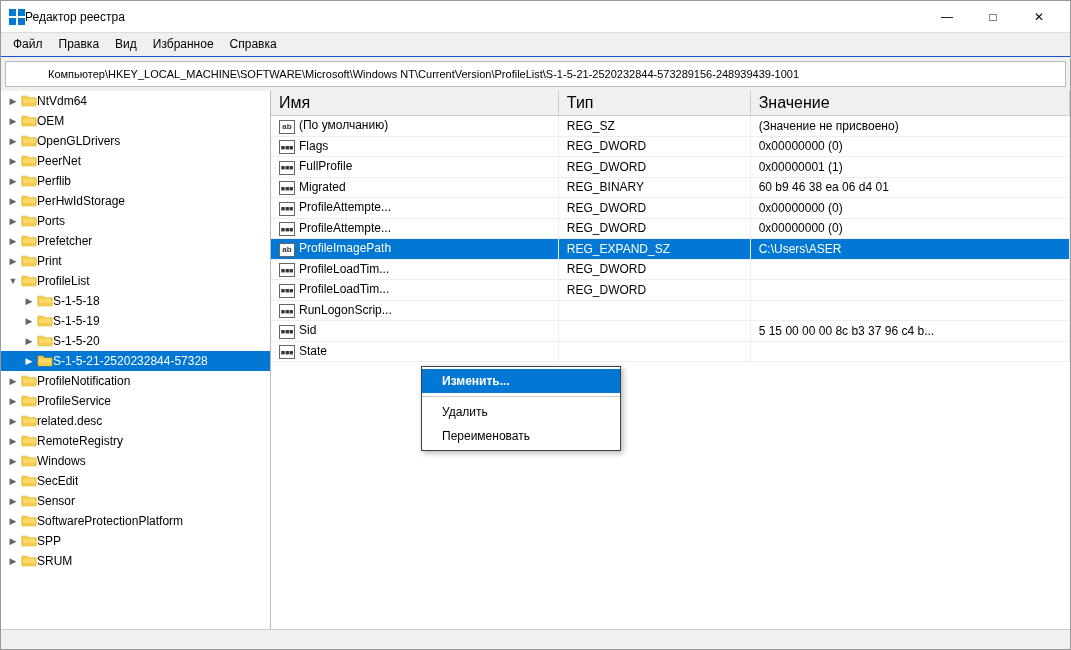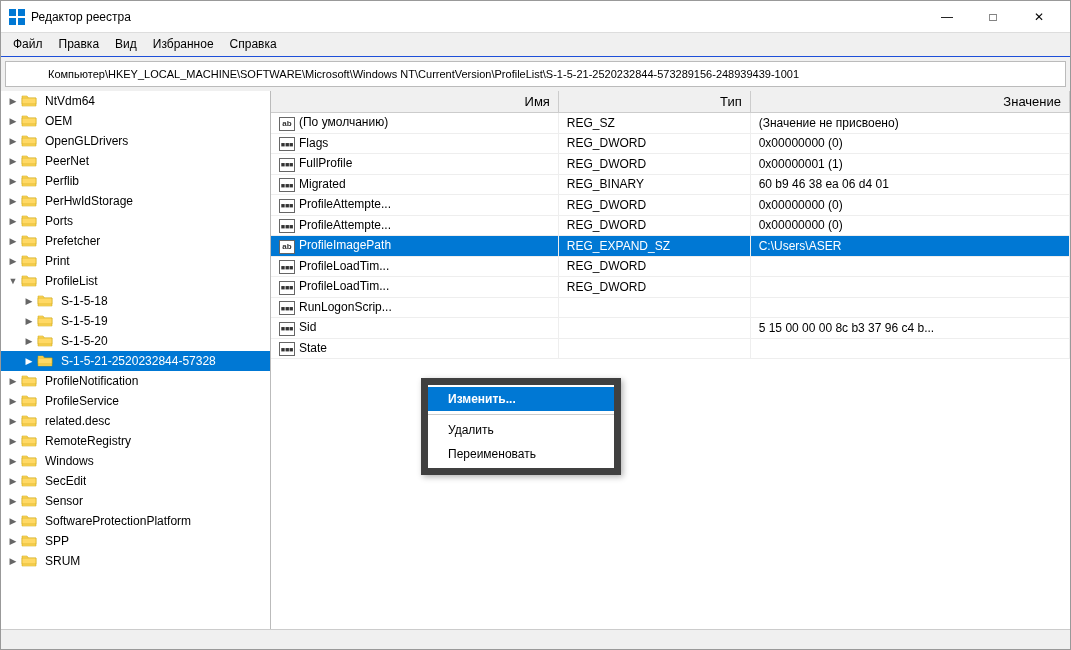--- a/index.html
+++ b/index.html
@@ -28,21 +28,20 @@
       display: flex;
       align-items: center;
       justify-content: space-between;
       padding: 6px 8px;
       border-bottom: 1px solid #ddd;
       height: 32px;
     }
     .titlebar-left {
       display: flex;
       align-items: center;
-      gap: 6px;
     }
     .titlebar-icon {
       width: 16px;
       height: 16px;
       display: flex;
       align-items: center;
       justify-content: center;
       color: #0078d4;
       font-size: 14px;
     }
@@ -132,68 +131,66 @@
       display: flex;
       align-items: center;
       justify-content: center;
     }
     .tree-item.selected .tree-arrow { color: #fff; }
 
     .tree-label {
       font-size: 12px;
       overflow: hidden;
       text-overflow: ellipsis;
-      padding-left: 8px;
     }
 
     
     .values-panel {
       flex: 1;
       background: #fff;
       overflow-y: auto;
       overflow-x: auto;
     }
 
     .values-table {
       width: 100%;
       border-collapse: collapse;
     }
 
     .values-table th {
       background: #f0f0f0;
       border-bottom: 1px solid #ccc;
       border-right: 1px solid #ccc;
       padding: 3px 8px;
-      text-align: right;
+      text-align: left;
       font-weight: normal;
-      font-size: 13px;
+      font-size: 16px;
       position: sticky;
       top: 0;
       cursor: pointer;
     }
     .values-table td {
       border-bottom: 1px solid #eee;
       border-right: 1px solid #eee;
       padding: 2px 8px;
       font-size: 12px;
       white-space: nowrap;
       height: 20px;
     }
     .values-table tr.selected td { background: #0078d4; color: #fff; padding-left: 8px; }
 
     
     .context-menu {
       position: absolute;
       background: #fff;
-      border: 7px solid #404040;
+      border: 1px solid #404040;
       box-shadow: 2px 2px 6px rgba(0,0,0,0.3);
       z-index: 100;
       min-width: 200px;
       padding: 2px 0;
-      margin-top: 12px;
     }
 
     .context-menu-item {
       padding: 5px 20px;
       cursor: pointer;
       font-size: 12px;
       white-space: nowrap;
     }
     .context-menu-item.highlighted {
       background: #0078d4;

